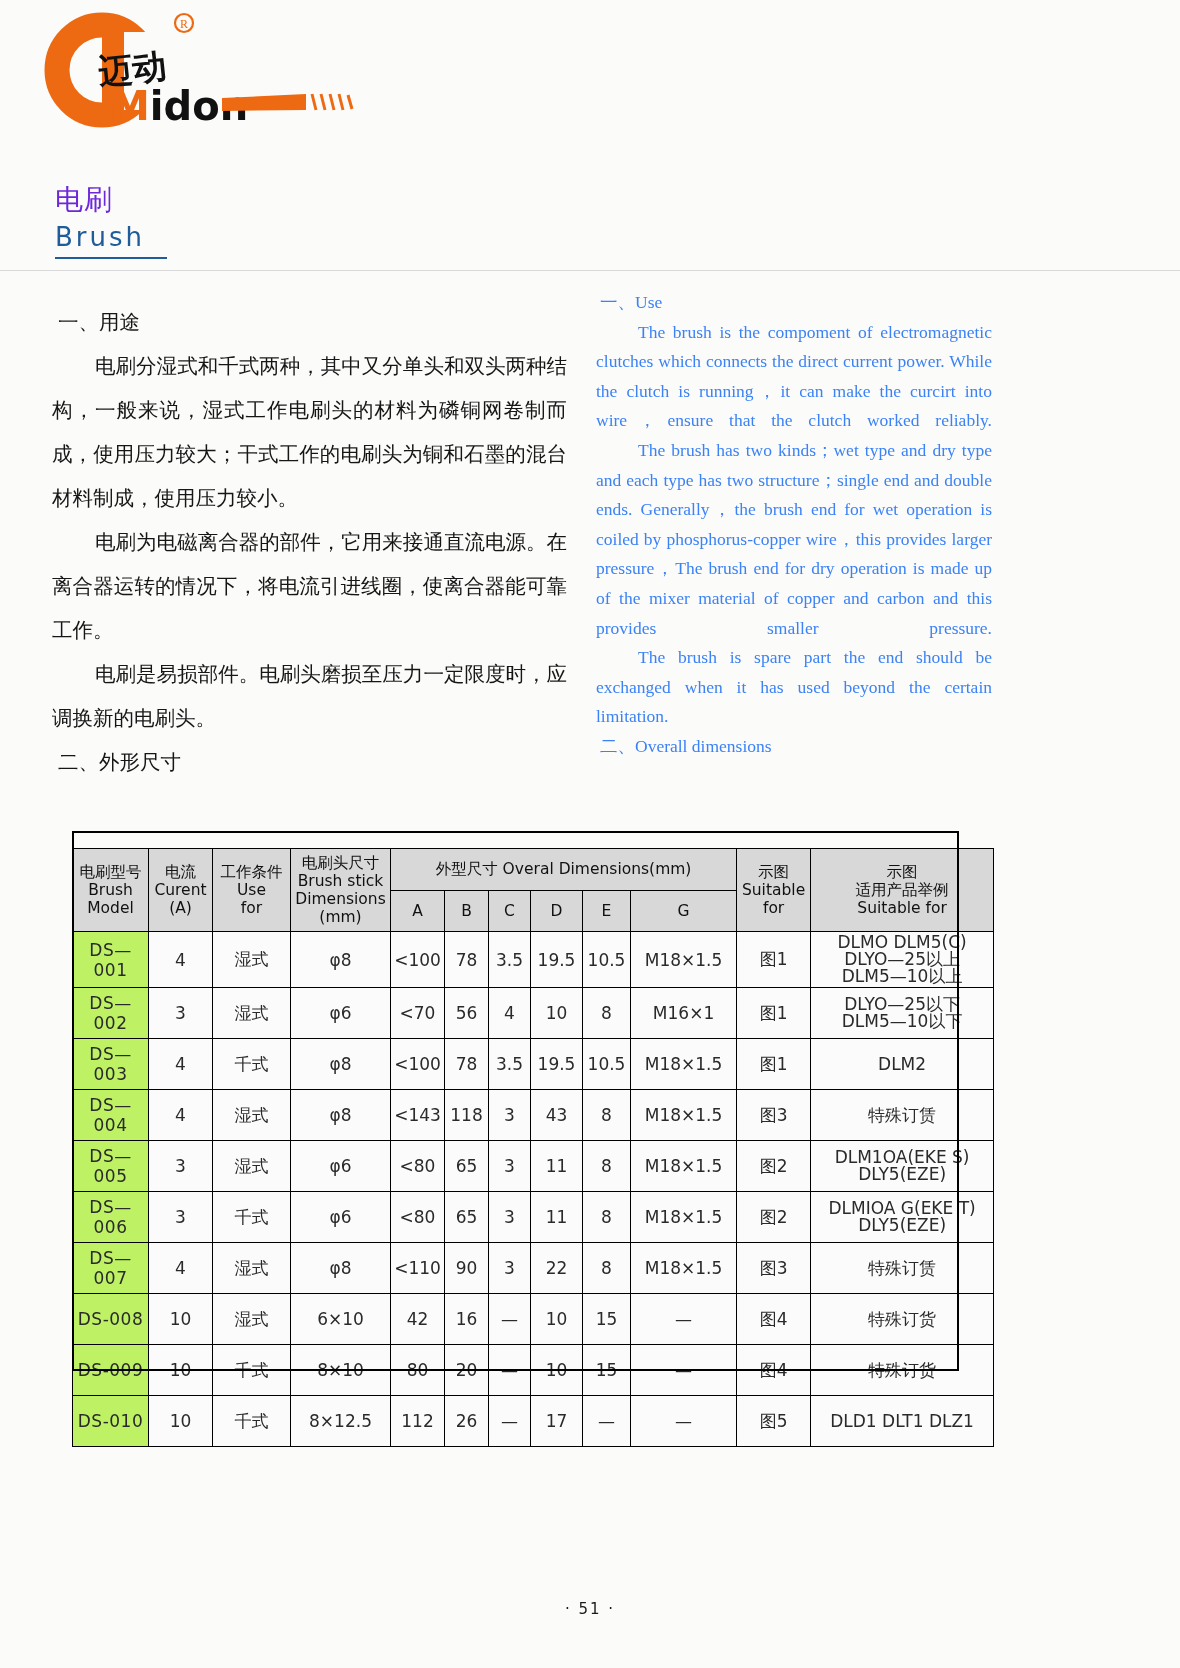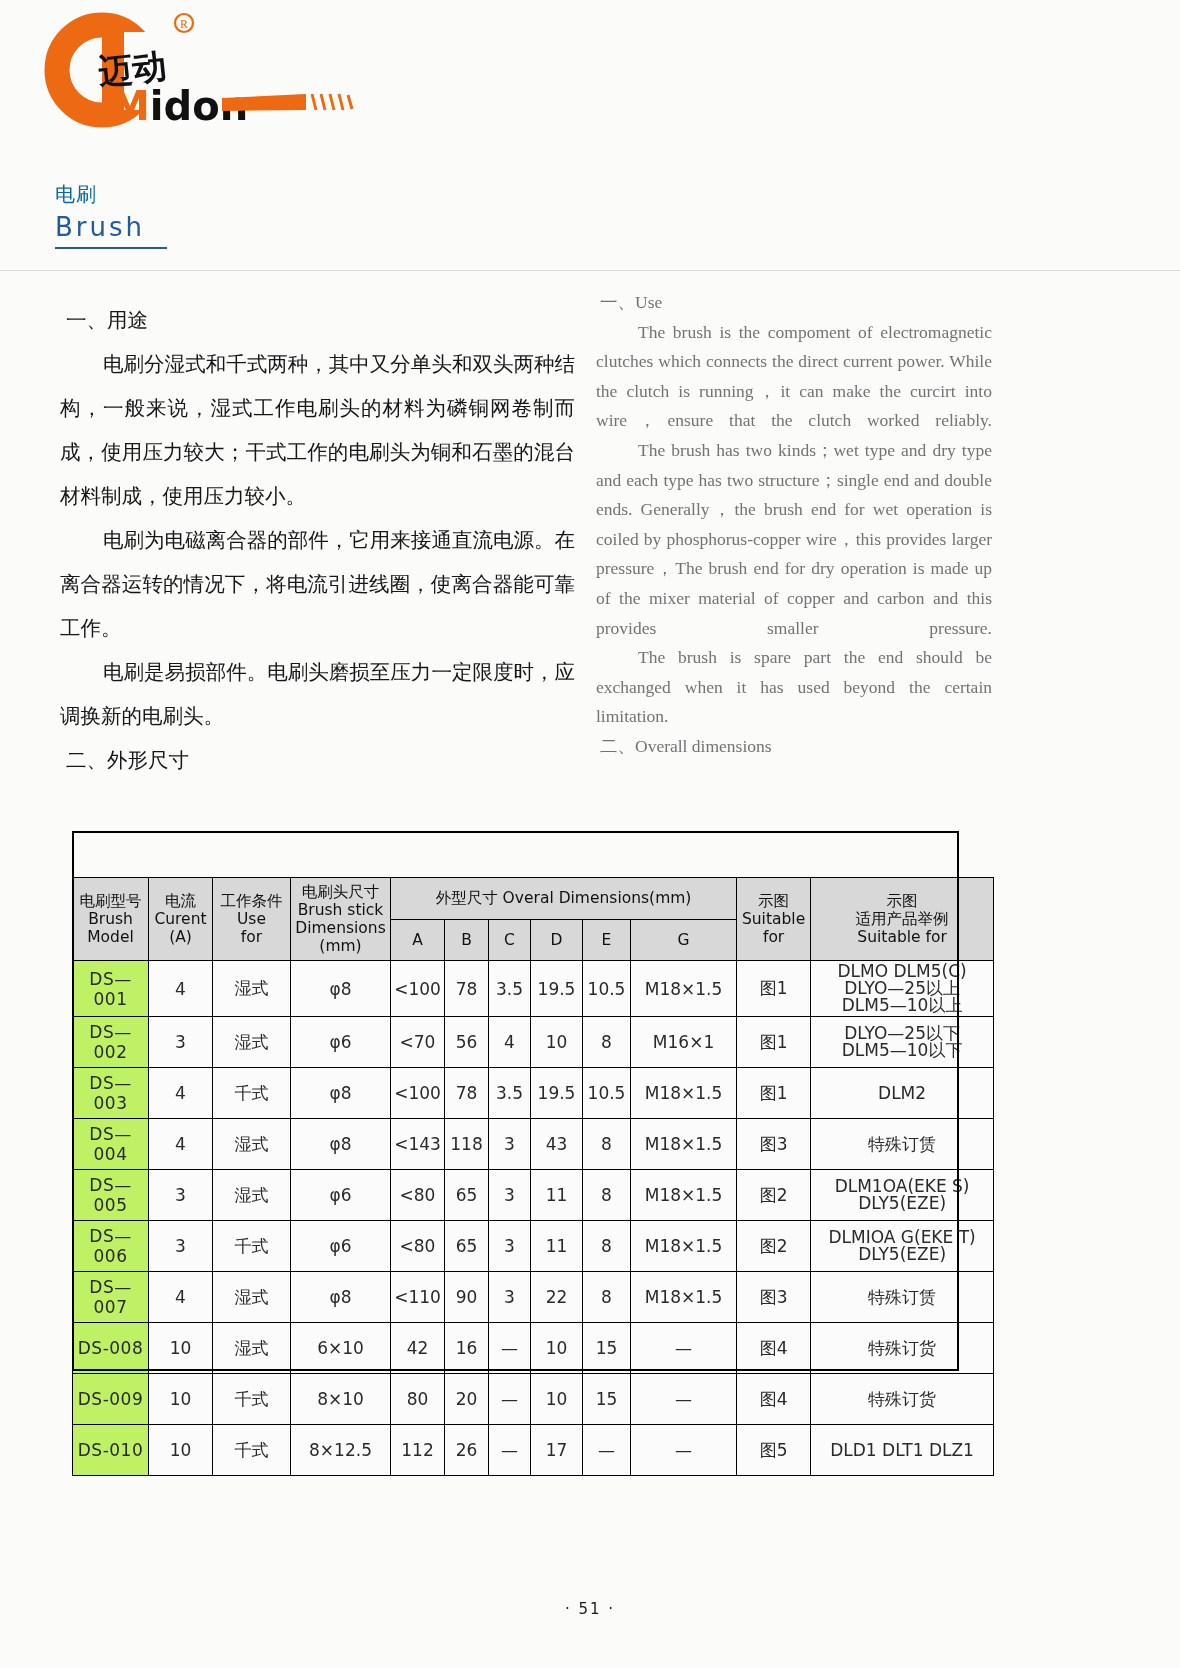--- a/index.html
+++ b/index.html
@@ -12,53 +12,53 @@
     overflow:hidden;
   }
   
   .logo-wrap{position:absolute;left:44px;top:12px;width:330px;height:120px;}
   .logo-wrap svg{display:block;}
 
   
   .title-block{position:absolute;left:55px;top:182px;}
   .title-cn{
     font-family:Liberation Sans, sans-serif;
-    font-size:20px;color:#0369a1;letter-spacing:1px;line-height:1.25;
+    font-size:28px;color:#6d28d9;letter-spacing:1px;line-height:1.25;
   }
   .title-en{
     font-family:"DejaVu Sans","Liberation Sans",sans-serif;
     font-size:26px;color:#1f5c99;letter-spacing:3px;line-height:1.3;
     margin-top:4px;display:inline-block;
     border-bottom:2px solid #1f5c99;padding-bottom:2px;padding-right:22px;
   }
 
   .rule{position:absolute;left:0;top:270px;width:1180px;height:1px;background:#d9d9d9;}
 
   
   .col-cn{
-    position:absolute;left:60px;top:300px;width:515px;
-    font-family:Liberation Mono, monospace;
+    position:absolute;left:52px;top:300px;width:515px;
+    font-family:Liberation Serif, serif;
     font-size:20.5px;line-height:44px;color:#161616;
   }
   .col-cn .head{margin:0 0 0 6px;}
   .col-cn p{margin:0;text-align:justify;}
   .col-cn p.indent{text-indent:2.1em;}
 
   .col-en{
     position:absolute;left:596px;top:288px;width:396px;
     font-family:"Liberation Serif","DejaVu Serif",serif;
-    font-size:17.5px;line-height:29.6px;color:#737373;
+    font-size:17.5px;line-height:29.6px;color:#3b82f6;
   }
   .col-en p{margin:0;text-align:justify;}
   .col-en p.indent{text-indent:2.4em;}
   .col-en .head{text-indent:0;margin-left:4px;}
   .col-en .spaced{ text-align:justify; text-align-last:justify;}
 
   
-  .tbl-wrap{position:absolute;left:72px;top:877px;}
+  .tbl-wrap{position:absolute;left:72px;top:848px;}
   table.spec{
     border-collapse:collapse;
     width:881px;
     font-family:"DejaVu Sans","Liberation Sans",sans-serif;
     table-layout:fixed;
   }
   table.spec th, table.spec td{
     border:1px solid #000;
     text-align:center;
     vertical-align:middle;

